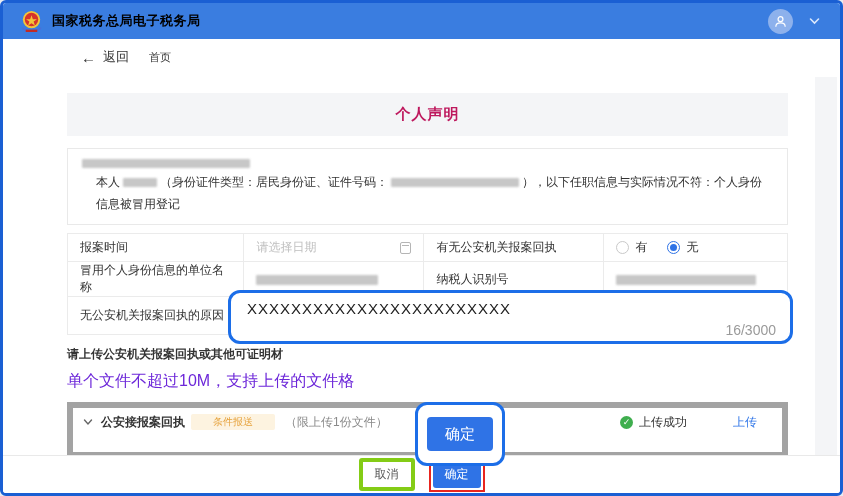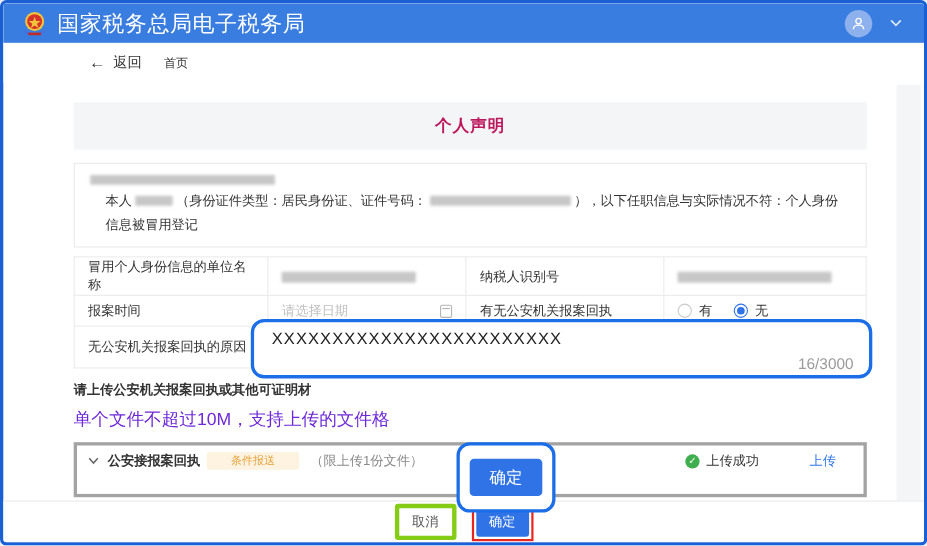--- a/index.html
+++ b/index.html
@@ -3,21 +3,21 @@
 <meta charset="utf-8">
 <style>
   * { margin:0; padding:0; box-sizing:border-box; }
   body { background:#e9ecf0; font-family:"Liberation Sans","DejaVu Sans",sans-serif; }
   .frame { position:relative; width:843px; height:496px; background:#fff;
            border:3px solid #1a5fd3; border-radius:6px; overflow:hidden; }
 
   
   .topbar { height:36px; background:#3a7de0; display:flex; align-items:center; padding:0 14px; }
   .emblem { width:25px; height:25px; margin-left:2px; }
-  .app-title { color:#ffffff; font-size:20px; font-weight:normal; margin-left:8px; letter-spacing:.5px; }
+  .app-title { color:#000000; font-size:13px; font-weight:bold; margin-left:8px; letter-spacing:.5px; }
   .topbar-spacer { flex:1; }
   .avatar { width:25px; height:25px; border-radius:50%; background:#8db1ec; display:flex; align-items:center; justify-content:center; }
   .chev-white { margin-left:16px; margin-right:6px; }
 
   
   .crumb-bar { height:36px; background:#fff; display:flex; align-items:center; padding-left:78px; }
   .back-arrow { font-size:15px; color:#333; cursor:pointer; }
   .back-label { font-size:13px; color:#333; margin-left:7px; cursor:pointer; }
   .home-label { font-size:11px; color:#333; margin-left:20px; cursor:pointer; }
 
@@ -52,21 +52,21 @@
   td.reason-cell { height:38px; position:relative; vertical-align:top; padding-top:5px; }
   .red-outline { position:absolute; inset:-1px; border:2px solid #e8251f; pointer-events:none; z-index:3; }
   .reason-text { font-size:11px; color:#333; letter-spacing:.5px; }
   .reason-counter { position:absolute; right:6px; bottom:2px; font-size:10px; color:#a0a0a0; }
 
   
   .upload-intro1 { margin-top:11px; font-size:12px; font-weight:bold; color:#333; }
   .upload-intro2 { margin-top:8px; font-size:16px; color:#6d28d9; }
 
   
-  .upload-box { border:3px solid #a3a3a3; margin-top:10px; background:#fff; }
+  .upload-box { border:6px solid #a3a3a3; margin-top:10px; background:#fff; }
   .upload-head { height:28px; display:flex; align-items:center; padding:0 10px; }
   .upload-empty { height:16px; }
   .sec-chev { width:10px; height:10px; flex:0 0 auto; cursor:pointer; }
   .sec-title { font-size:12px; font-weight:bold; color:#333; margin-left:8px; }
   .sec-tag { font-size:10px; color:#e6a23c; background:#fdf3e0; border-radius:2px; padding:1px 22px; margin-left:6px; }
   .sec-limit { font-size:12px; color:#8a8a8a; margin-left:10px; }
   .sec-spacer { flex:1; }
   .ok-dot { width:13px; height:13px; border-radius:50%; background:#3fae4e; color:#fff; font-size:9px; line-height:13px; text-align:center; }
   .sec-status { font-size:12px; color:#333; margin-left:6px; }
   .sec-action { font-size:12px; color:#3076e8; margin-left:46px; margin-right:15px; cursor:pointer; }
@@ -139,44 +139,44 @@
 
     <table class="grid">
       <colgroup>
           <col style="width:24.5%">
           <col style="width:25%">
           <col style="width:25%">
           <col style="width:25.5%">
         </colgroup>
       <tbody>
           <tr>
-        <td class="lbl">冒用个人身份信息的单位名称</td>
-        <td><span class="redact r-unit"></span></td>
-        <td class="lbl">纳税人识别号</td>
-        <td><span class="redact r-tax"></span></td>
-      </tr>
-      <tr>
         <td class="lbl">报案时间</td>
         <td>
           <div class="date-cell">
             <span class="placeholder">请选择日期</span>
             <span class="cal"></span>
           </div>
         </td>
         <td class="lbl">有无公安机关报案回执</td>
         <td>
           <div class="radio-group">
             <span class="radio"></span>
             <span class="radio-lbl">有</span>
             <span class="radio sel"></span>
             <span class="radio-lbl">无</span>
           </div>
         </td>
       </tr>
       <tr>
+        <td class="lbl">冒用个人身份信息的单位名称</td>
+        <td><span class="redact r-unit"></span></td>
+        <td class="lbl">纳税人识别号</td>
+        <td><span class="redact r-tax"></span></td>
+      </tr>
+      <tr>
         <td class="lbl" style="height:38px">无公安机关报案回执的原因</td>
         <td class="reason-cell" colspan="3">
           <div class="red-outline"></div>
           <span class="reason-text">XXXXXXXXXXXXXXXXXXXXXXXX</span>
           <span class="reason-counter">16/3000</span>
         </td>
       </tr>
     </tbody>
       </table>
 

